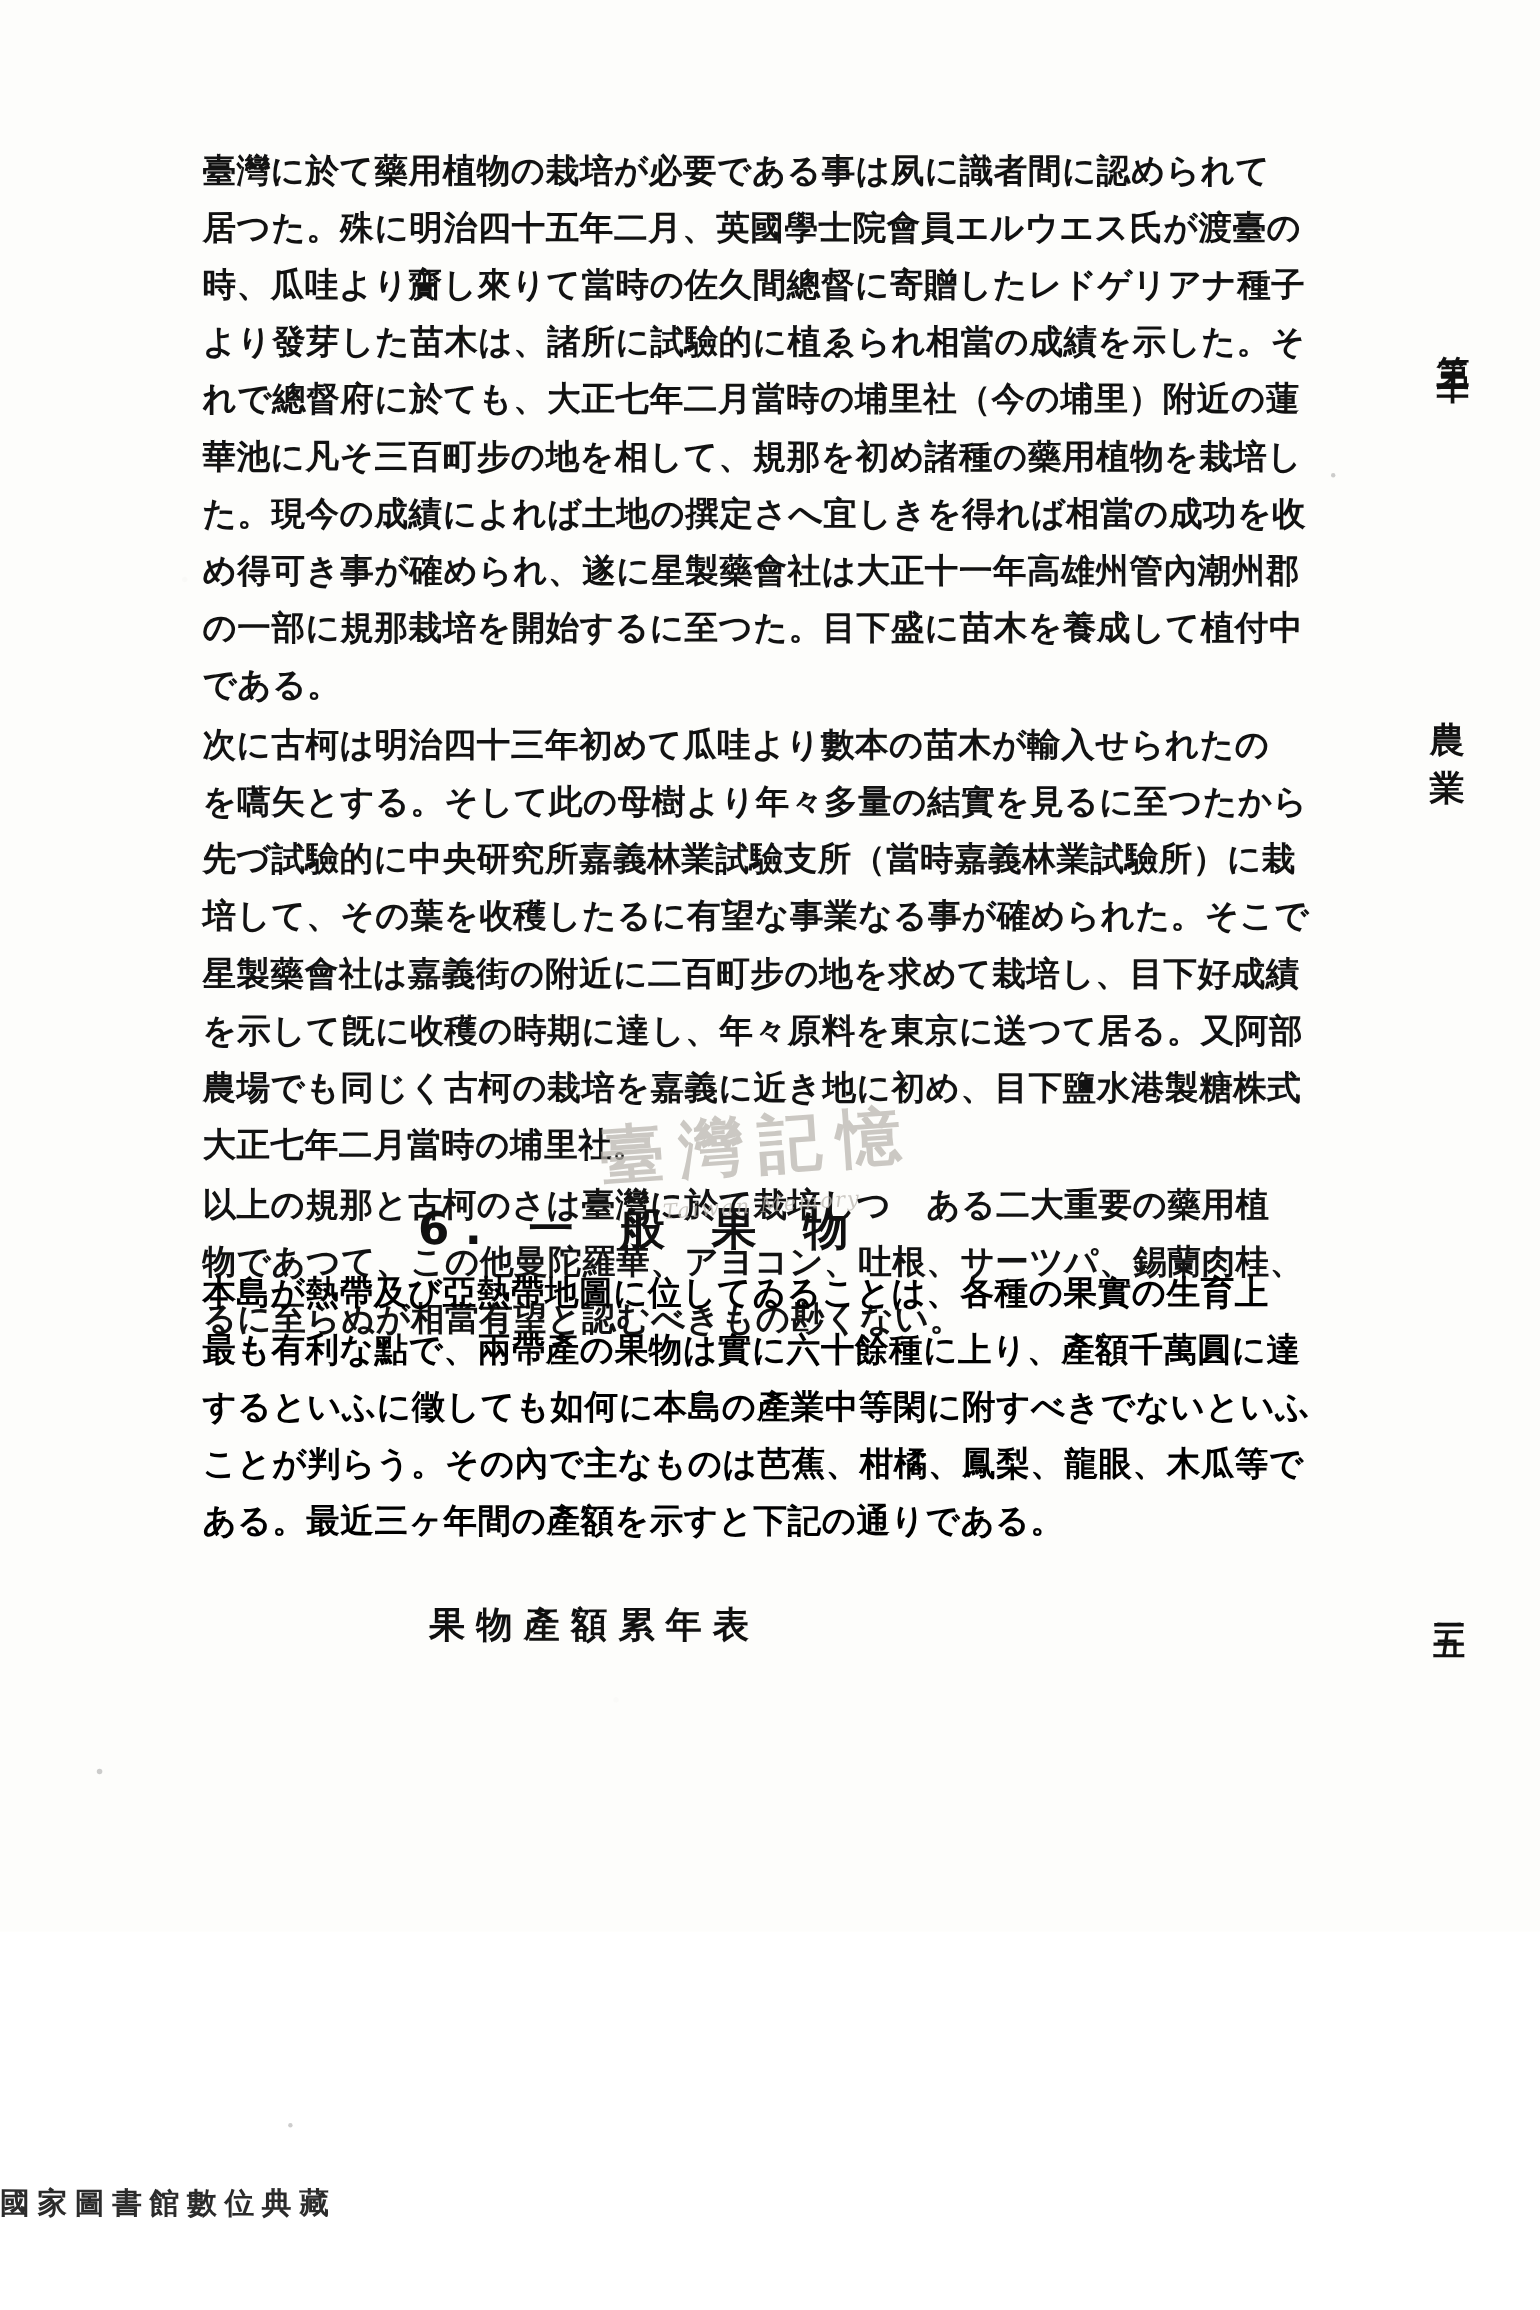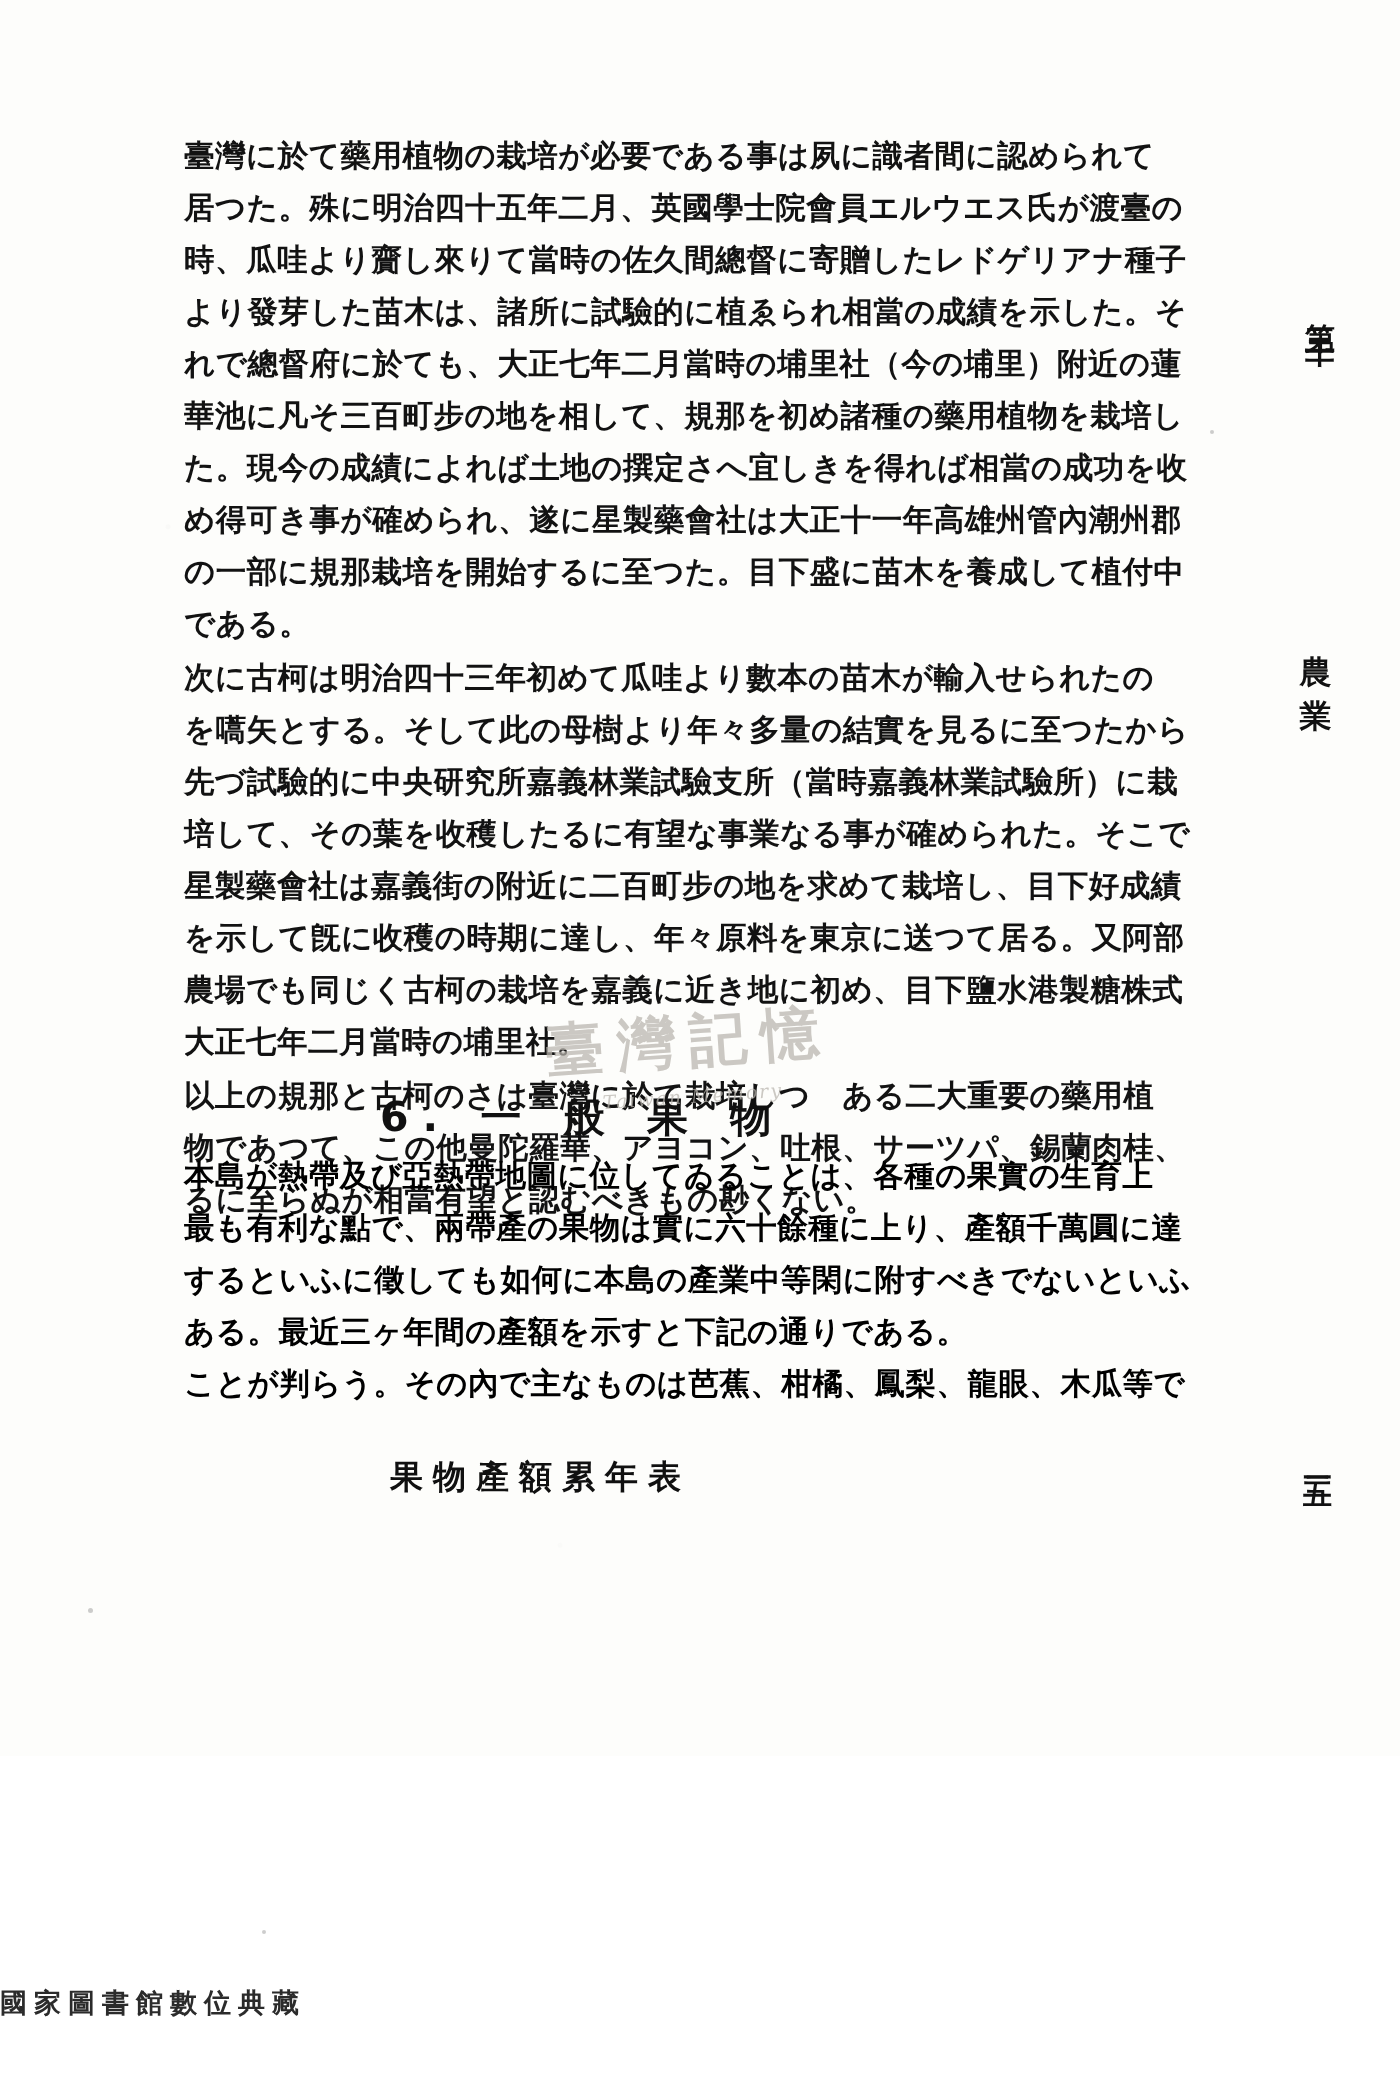--- a/index.html
+++ b/index.html
@@ -207,22 +207,22 @@
     </p>
   </div>
 
   <div id="section-heading">6. 一 般 果 物</div>
 
   <div style="position:absolute; left:150px; top:1150px; width:1080px;">
     <p class="para indent">
       <span class="ln">本島が熱帶及び亞熱帶地圖に位してゐることは、各種の果實の生育上</span>
       <span class="ln">最も有利な點で、兩帶產の果物は實に六十餘種に上り、產額千萬圓に達</span>
       <span class="ln">するといふに徵しても如何に本島の產業中等閑に附すべきでないといふ</span>
+      <span class="ln">ことが判らう。その內で主なものは芭蕉、柑橘、鳳梨、龍眼、木瓜等で</span>
       <span class="ln">ある。最近三ヶ年間の產額を示すと下記の通りである。</span>
-      <span class="ln">ことが判らう。その內で主なものは芭蕉、柑橘、鳳梨、龍眼、木瓜等で</span>
     </p>
   </div>
 
   <div id="table-title">果物產額累年表</div>
 
   <div class="vert" id="chapter-label">第三十二</div>
   <div class="vert" id="category-label">農　業</div>
   <div class="vert" id="page-number">二五一</div>
 
   <div id="watermark">

